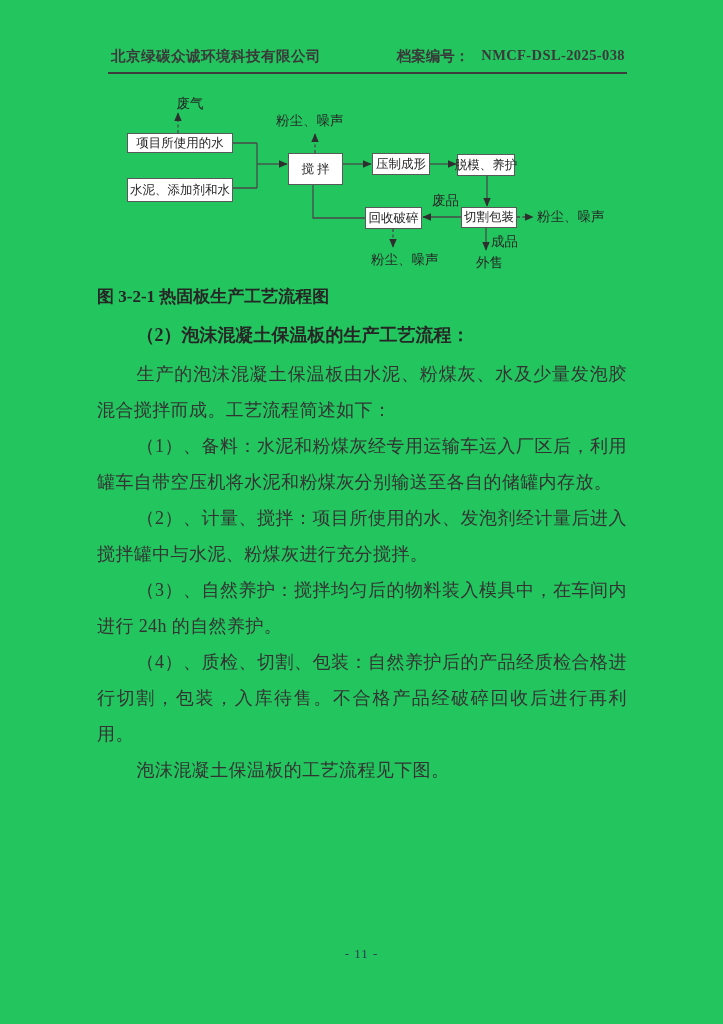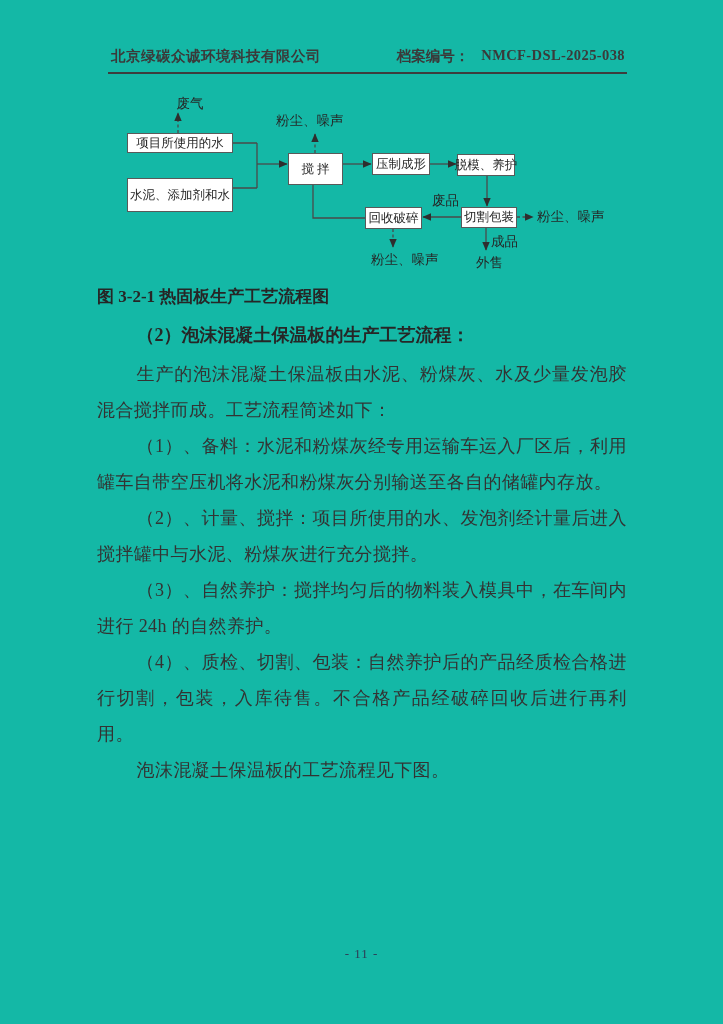--- a/index.html
+++ b/index.html
@@ -1,21 +1,21 @@
 <!DOCTYPE html>
 <html><head>
 <meta charset="utf-8">
 <style>
   html,body{margin:0;padding:0;}
   body{
     width:723px;height:1024px;background:#ffffff;
     font-family:"Liberation Serif","DejaVu Serif",serif;
     color:#2e2e2e;position:relative;overflow:hidden;
   }
-  .page{position:absolute;inset:0;background:#14b8a6;}
+  .page{position:absolute;inset:0;background:#22c55e;}
 
   
   .header{
     position:absolute;left:108px;top:47px;width:519px;height:25px;
     border-bottom:2px solid #3d3d3d;
     display:flex;justify-content:space-between;align-items:flex-start;
   }
   .company{font-size:14.5px;font-weight:bold;color:#3a3a3a;letter-spacing:0.5px;padding-left:3px;}
   .archive{display:flex;gap:12px;padding-right:2px;}
   .archive span{font-size:14.5px;font-weight:bold;color:#3a3a3a;}
@@ -78,21 +78,21 @@
       <path d="M275,125 H223 V83" fill="none" stroke="#4a4a4a" stroke-width="1.3" marker-end="url(#ah)"></path>
       <line x1="396" y1="135" x2="396" y2="157" stroke="#4a4a4a" stroke-width="1.3" marker-end="url(#ah)"></line>
 
       <line x1="88" y1="40" x2="88" y2="20" stroke="#4a4a4a" stroke-width="1.3" stroke-dasharray="3 2.5" marker-end="url(#ah)"></line>
       <line x1="225" y1="60" x2="225" y2="41" stroke="#4a4a4a" stroke-width="1.3" stroke-dasharray="3 2.5" marker-end="url(#ah)"></line>
       <line x1="427" y1="124" x2="443" y2="124" stroke="#4a4a4a" stroke-width="1.3" stroke-dasharray="3 2.5" marker-end="url(#ah)"></line>
       <line x1="303" y1="136" x2="303" y2="154" stroke="#4a4a4a" stroke-width="1.3" stroke-dasharray="3 2.5" marker-end="url(#ah)"></line>
     </svg>
 
     <div class="fbox" style="left:37px;top:40px;width:106px;height:20px;">项目所使用的水</div>
-    <div class="fbox" style="left:37px;top:85px;width:106px;height:34px;">水泥、添加剂和水</div>
+    <div class="fbox" style="left:37px;top:85px;width:106px;height:24px;">水泥、添加剂和水</div>
     <div class="fbox" style="left:198px;top:60px;width:55px;height:32px;">搅 拌</div>
     <div class="fbox" style="left:282px;top:60px;width:58px;height:22px;">压制成形</div>
     <div class="fbox" style="left:367px;top:61px;width:58px;height:22px;">脱模、养护</div>
     <div class="fbox" style="left:371px;top:114px;width:56px;height:21px;">切割包装</div>
     <div class="fbox" style="left:275px;top:114px;width:57px;height:22px;">回收破碎</div>
 
     <div class="flabel" style="left:80px;top:2px;width:40px;text-align:center;">废气</div>
     <div class="flabel" style="left:186px;top:19px;">粉尘、噪声</div>
     <div class="flabel" style="left:342px;top:99px;">废品</div>
     <div class="flabel" style="left:447px;top:115px;">粉尘、噪声</div>

